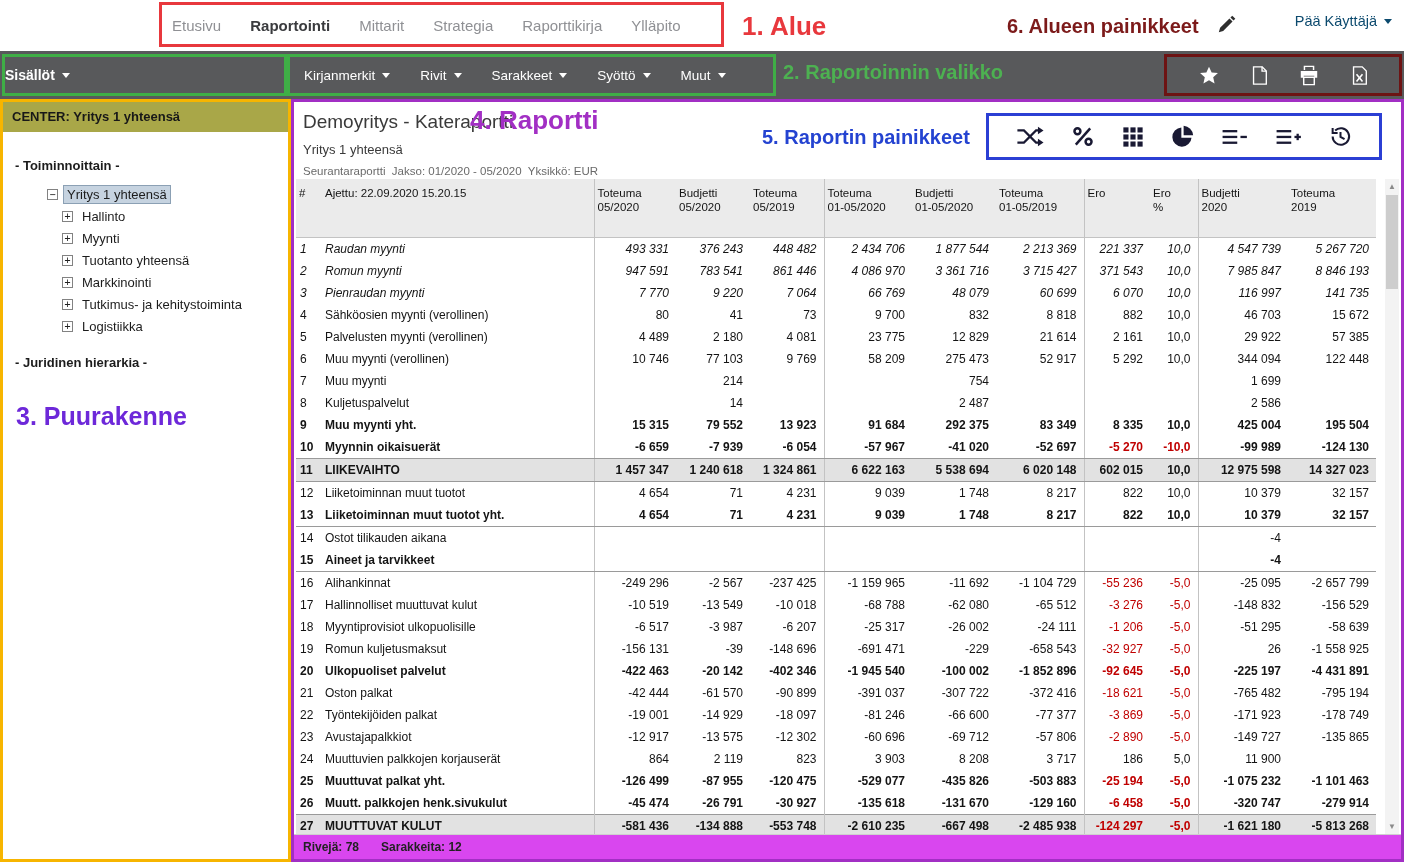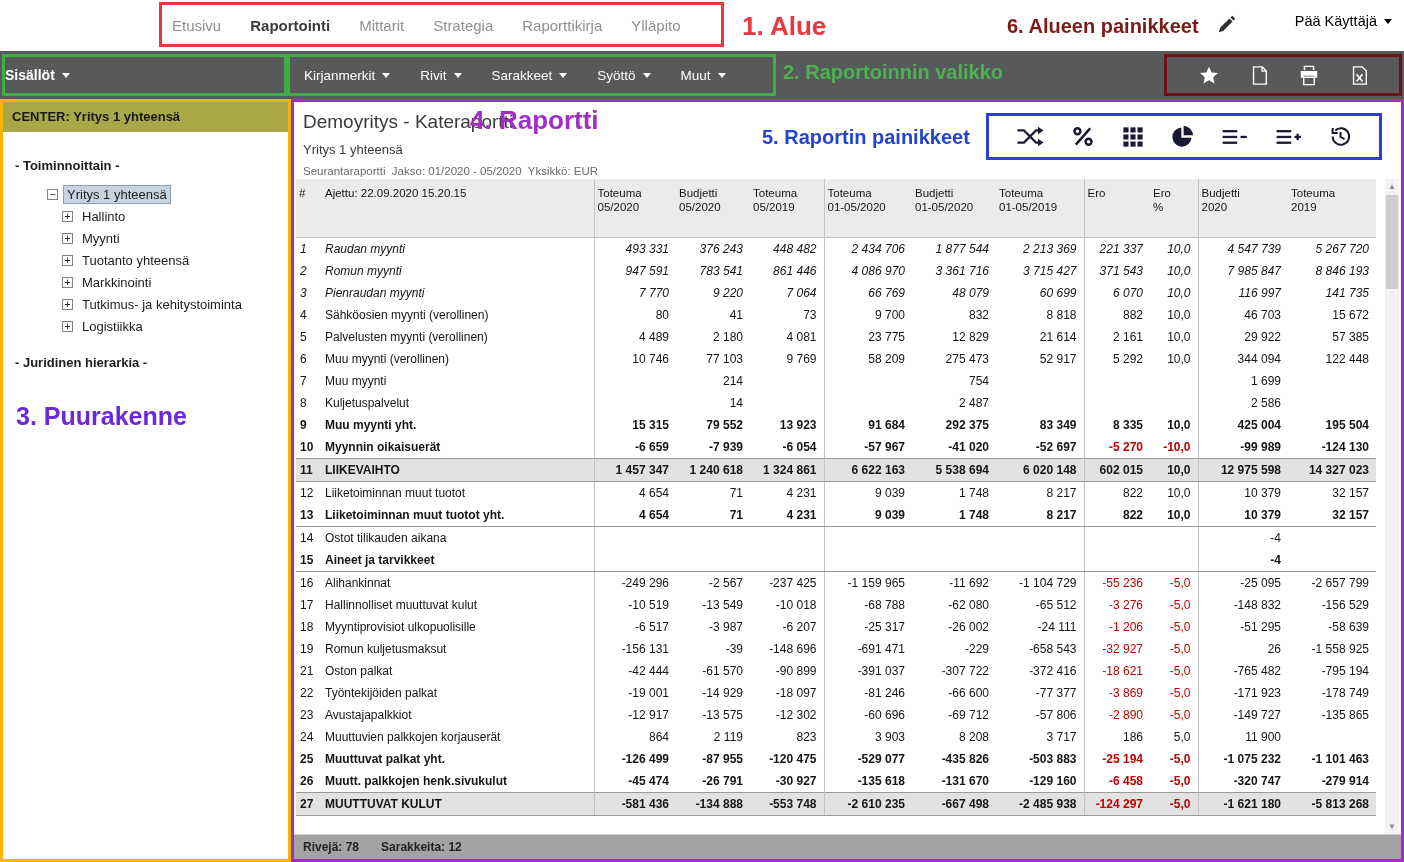--- a/index.html
+++ b/index.html
@@ -12,21 +12,21 @@
   .logo{position:absolute;left:10px;top:9px;display:flex;align-items:center;gap:7px;cursor:pointer;}
   .logo-text{font-size:25px;letter-spacing:3px;color:#243340;}
   .top-nav{position:absolute;left:172px;top:0;height:51px;display:flex;align-items:center;gap:29px;}
   .nav-item{font-size:15px;color:#8f9094;cursor:pointer;white-space:nowrap;}
   .nav-item.active{color:#3a3b3e;font-weight:bold;}
   .box-area1{position:absolute;left:159px;top:2px;width:565px;height:45px;border:3px solid #e8383d;pointer-events:none;z-index:6;}
   .anno{position:absolute;font-weight:600;white-space:nowrap;pointer-events:none;z-index:7;}
   .anno-1{left:742px;top:11px;font-size:26px;color:#e8383d;}
   .anno-6{left:1007px;top:15px;font-size:20px;color:#7c1a1a;}
   .pencil{position:absolute;left:1216px;top:14px;color:#2e2e2e;cursor:pointer;display:flex;}
-  .user-menu{position:absolute;right:12px;top:0;height:42px;display:flex;align-items:center;font-size:14.5px;color:#000000;cursor:pointer;}
+  .user-menu{position:absolute;right:12px;top:0;height:42px;display:flex;align-items:center;font-size:14.5px;color:#0c4a6e;cursor:pointer;}
   .caret{display:inline-block;width:0;height:0;border-left:4px solid transparent;border-right:4px solid transparent;
          border-top:5px solid currentColor;margin-left:7px;}
 
   
   .menubar{position:absolute;top:51px;left:0;width:100%;height:48px;background:#58595b;color:#fff;}
   .contents-box{position:absolute;left:2px;top:3px;width:285px;height:42px;border:3px solid #3fae46;
                 display:flex;align-items:center;}
   .mb-label{font-size:14px;font-weight:bold;display:flex;align-items:center;cursor:pointer;}
   .menus-box{position:absolute;left:287px;top:3px;width:489px;height:42px;border:3px solid #3fae46;
              display:flex;align-items:center;gap:30px;padding-left:14px;}
@@ -78,21 +78,21 @@
   .report tr.sep td{border-bottom:1px solid #9a9a9a;}
   .report td.neg{color:#c00000;}
   .report th.grp,.report td.grp{border-left:1px solid #c3c3c3;}
 
   .scrollbar{position:absolute;top:77px;right:2px;bottom:25px;width:14px;background:#f3f3f3;}
   .scroll-btn{position:absolute;left:0;width:14px;height:15px;color:#8a8a8a;font-size:8px;text-align:center;line-height:15px;cursor:pointer;}
   .scroll-up{top:0;}
   .scroll-down{bottom:0;}
   .scroll-thumb{position:absolute;left:1px;top:16px;width:12px;height:94px;background:#cdcdcd;cursor:pointer;}
 
-  .report-footer{position:absolute;left:0;right:0;bottom:0;height:25px;border-top:1px solid #cfcfcf;background:#a3a3a3;
+  .report-footer{position:absolute;left:0;right:0;bottom:0;height:25px;border-top:1px solid #cfcfcf;background:#d946ef;
                  display:flex;align-items:center;gap:22px;padding-left:9px;font-size:12px;font-weight:bold;color:#222;}
 </style>
 </head>
 <body>
 
 <div id="screen">
 
   <header class="topbar">
 
     <nav class="top-nav">
@@ -588,20 +588,34 @@
               <td>-39</td>
               <td>-148 696</td>
               <td class="grp">-691 471</td>
               <td>-229</td>
               <td>-658 543</td>
               <td class="grp neg">-32 927</td>
               <td class="neg">-5,0</td>
               <td class="grp">26</td>
               <td>-1 558 925</td>
             </tr>
+            <tr class="bold">
+              <td class="num">20</td>
+              <td class="lbl">Ulkopuoliset palvelut</td>
+              <td class="grp">-422 463</td>
+              <td>-20 142</td>
+              <td>-402 346</td>
+              <td class="grp">-1 945 540</td>
+              <td>-100 002</td>
+              <td>-1 852 896</td>
+              <td class="grp neg">-92 645</td>
+              <td class="neg">-5,0</td>
+              <td class="grp">-225 197</td>
+              <td>-4 431 891</td>
+            </tr>
             <tr>
               <td class="num">21</td>
               <td class="lbl">Oston palkat</td>
               <td class="grp">-42 444</td>
               <td>-61 570</td>
               <td>-90 899</td>
               <td class="grp">-391 037</td>
               <td>-307 722</td>
               <td>-372 416</td>
               <td class="grp neg">-18 621</td>

